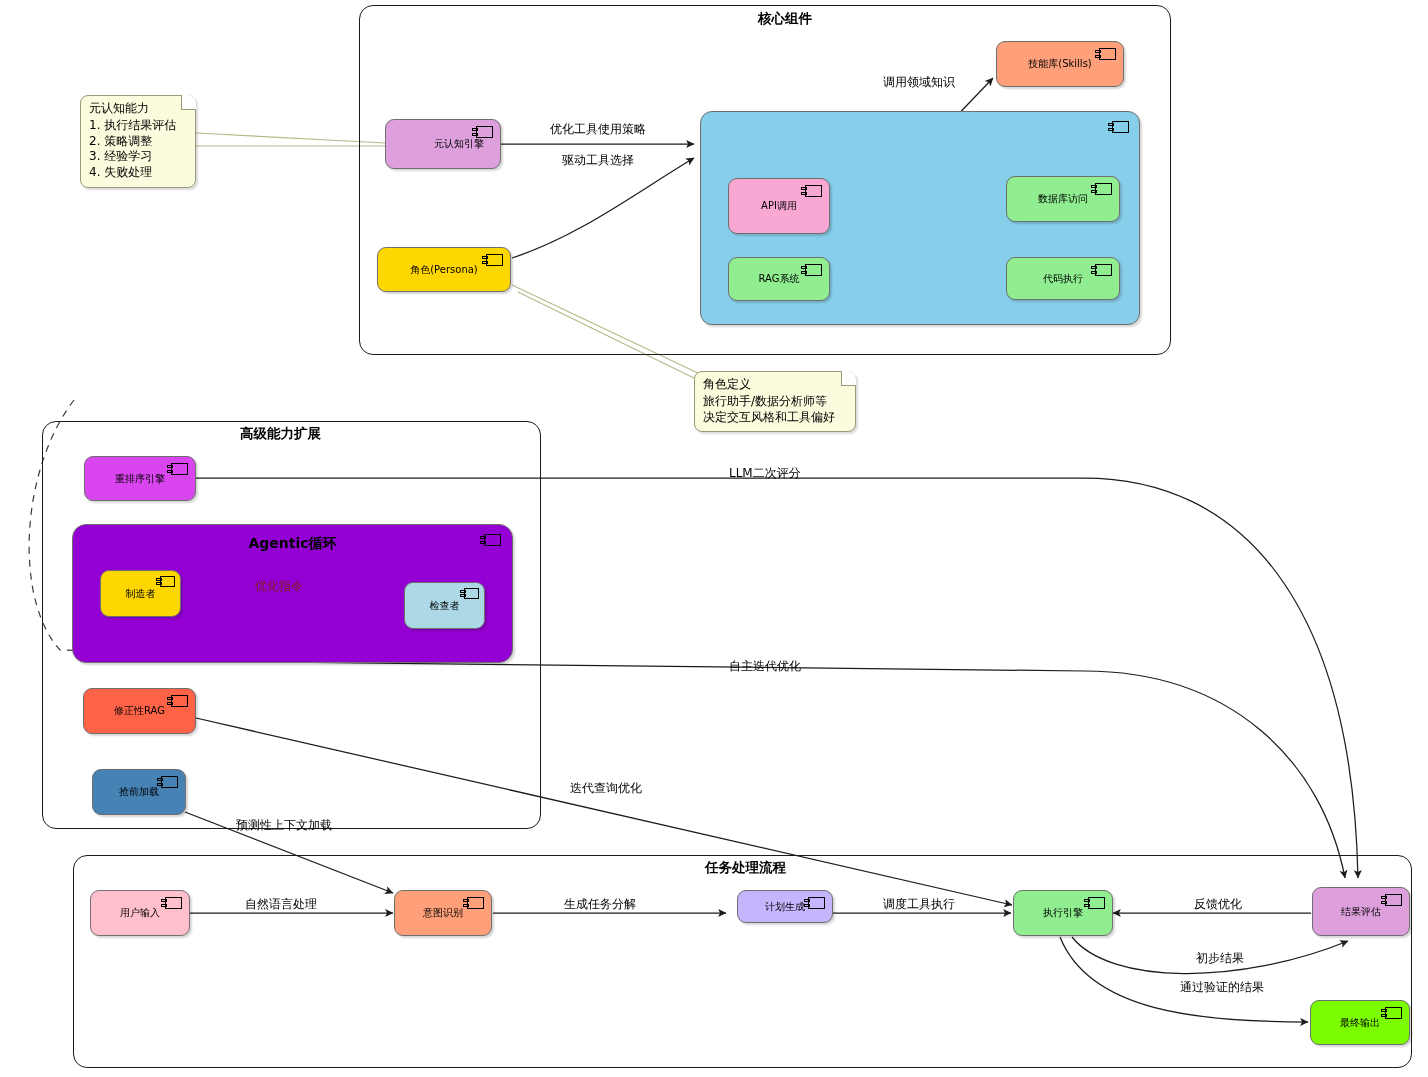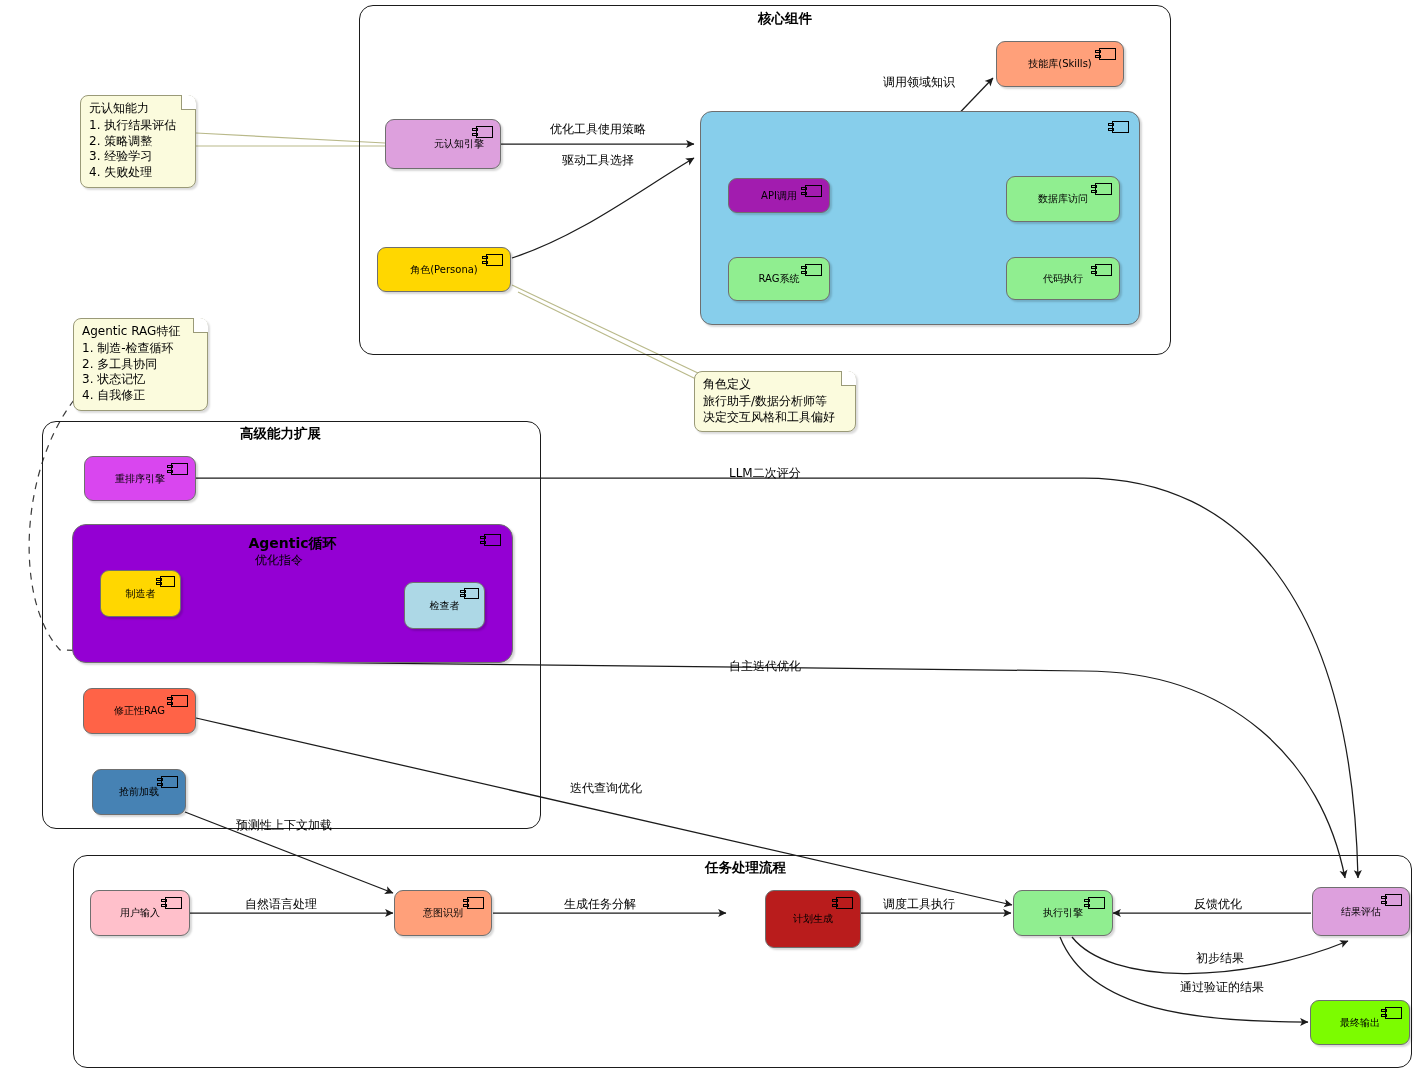--- a/index.html
+++ b/index.html
@@ -120,21 +120,21 @@
   </div>
 
   <div class="comp" style="left:996px;top:41px;width:128px;height:46px;background:#ffa07a;">
     <span class="cicon"></span>
     <span class="lbl">技能库(Skills)</span>
   </div>
 
   <div class="container-comp" style="left:700px;top:111px;width:440px;height:214px;background:#87ceeb;">
     <span class="cicon" style="right:10px;top:9px;"></span>
 
-    <div class="comp" style="left:27px;top:66px;width:102px;height:35px;background:#a21caf;">
+    <div class="comp" style="left:27px;top:66px;width:102px;height:56px;background:#f9a8d4;">
       <span class="cicon"></span>
       <span class="lbl">API调用</span>
     </div>
 
     <div class="comp" style="left:305px;top:64px;width:114px;height:46px;background:#90ee90;">
       <span class="cicon"></span>
       <span class="lbl">数据库访问</span>
     </div>
 
     <div class="comp" style="left:27px;top:145px;width:102px;height:44px;background:#90ee90;">
@@ -181,21 +181,21 @@
   <div class="comp" style="left:90px;top:890px;width:100px;height:46px;background:#ffc0cb;">
     <span class="cicon"></span>
     <span class="lbl">用户输入</span>
   </div>
 
   <div class="comp" style="left:394px;top:890px;width:98px;height:46px;background:#ffa07a;">
     <span class="cicon"></span>
     <span class="lbl">意图识别</span>
   </div>
 
-  <div class="comp" style="left:765px;top:890px;width:96px;height:58px;background:#b91c1c;">
+  <div class="comp" style="left:737px;top:890px;width:96px;height:33px;background:#c4b5fd;">
     <span class="cicon"></span>
     <span class="lbl">计划生成</span>
   </div>
 
   <div class="comp" style="left:1013px;top:890px;width:100px;height:46px;background:#90ee90;">
     <span class="cicon"></span>
     <span class="lbl">执行引擎</span>
   </div>
 
   <div class="comp" style="left:1312px;top:887px;width:98px;height:49px;background:#dda0dd;">
@@ -210,28 +210,20 @@
 
   <div class="note" style="left:80px;top:95px;width:116px;">
     <span class="fold"></span>
     <span class="nt">元认知能力</span>
     <div>1. 执行结果评估</div>
     <div>2. 策略调整</div>
     <div>3. 经验学习</div>
     <div>4. 失败处理</div>
   </div>
 
-  <div class="note" style="left:73px;top:318px;width:135px;">
-    <span class="fold"></span>
-    <span class="nt">Agentic RAG特征</span>
-    <div>1. 制造-检查循环</div>
-    <div>2. 多工具协同</div>
-    <div>3. 状态记忆</div>
-    <div>4. 自我修正</div>
-  </div>
 
   <div class="note" style="left:694px;top:371px;width:162px;">
     <span class="fold"></span>
     <span class="nt">角色定义</span>
     <div>旅行助手/数据分析师等</div>
     <div>决定交互风格和工具偏好</div>
   </div>
 
   <div class="elabel" style="left:550px;top:121px;">优化工具使用策略</div>
   <div class="elabel" style="left:562px;top:152px;">驱动工具选择</div>
@@ -239,15 +231,15 @@
   <div class="elabel" style="left:729px;top:465px;">LLM二次评分</div>
   <div class="elabel" style="left:729px;top:658px;">自主迭代优化</div>
   <div class="elabel" style="left:570px;top:780px;">迭代查询优化</div>
   <div class="elabel" style="left:236px;top:817px;">预测性上下文加载</div>
   <div class="elabel" style="left:245px;top:896px;">自然语言处理</div>
   <div class="elabel" style="left:564px;top:896px;">生成任务分解</div>
   <div class="elabel" style="left:883px;top:896px;">调度工具执行</div>
   <div class="elabel" style="left:1194px;top:896px;">反馈优化</div>
   <div class="elabel" style="left:1196px;top:950px;">初步结果</div>
   <div class="elabel" style="left:1180px;top:979px;">通过验证的结果</div>
-  <div class="elabel" style="left:255px;top:552px;color:#000000;">优化指令</div>
+  <div class="elabel" style="left:255px;top:578px;color:#7f1d1d;">优化指令</div>
 
 </div>
 
 </body></html>

